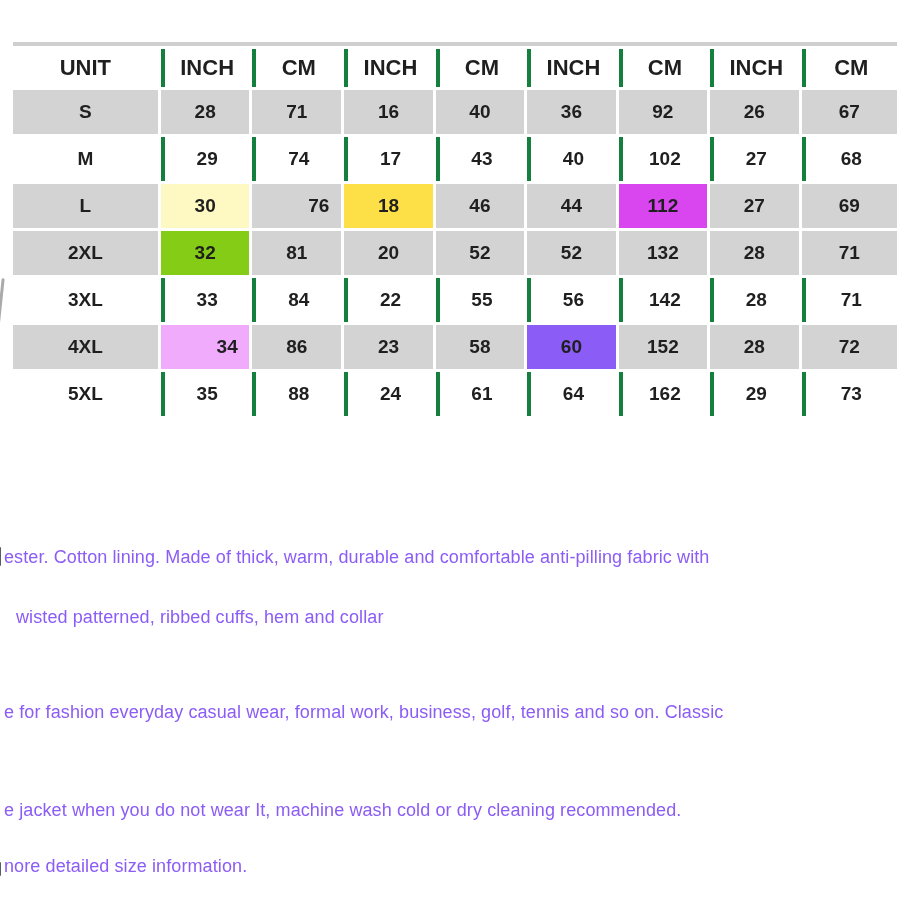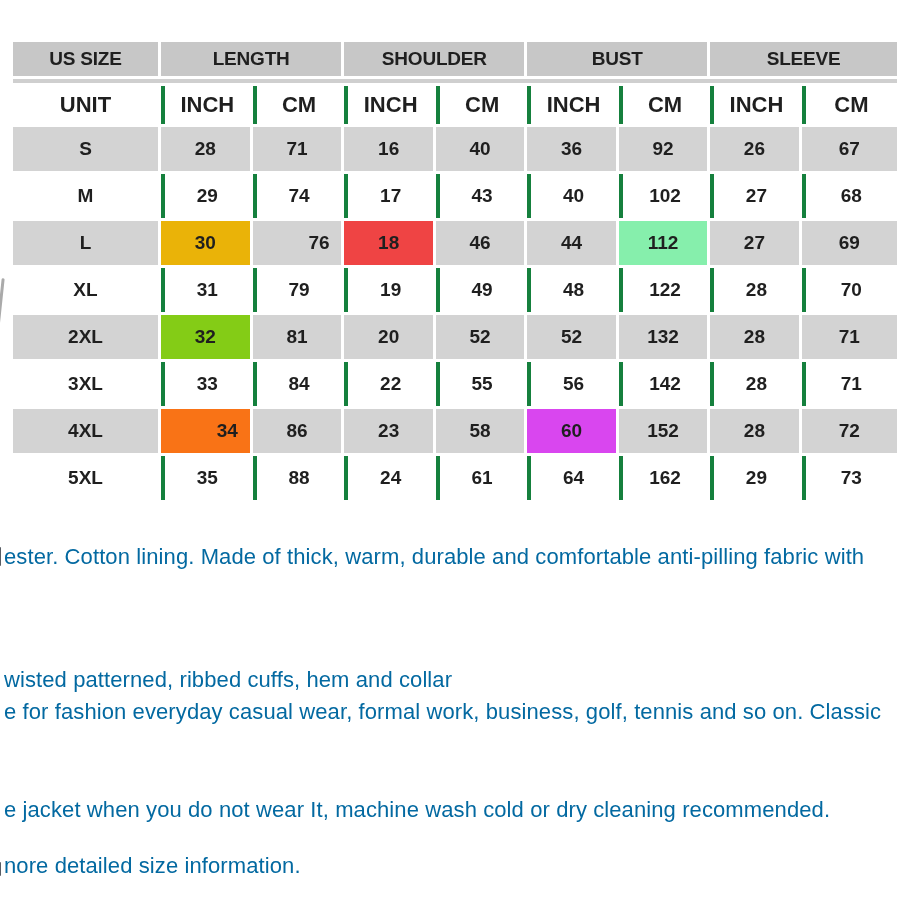--- a/index.html
+++ b/index.html
@@ -60,28 +60,28 @@
   tr.data-row.plain td + td {
     border-left: 4px solid #15803d;
   }
   tr.data-row.plain td { background: #ffffff; }
 
   
   .description p.desc-line {
     position: absolute;
     left: 4px;
     margin: 0;
-    font-size: 22px;
+    font-size: 18px;
     line-height: 28px;
-    color: #0369a1;
+    color: #8b5cf6;
     white-space: nowrap;
     letter-spacing: 0.1px;
   }
   .description p.desc-line:nth-of-type(1) { top: 543px; }
-  .description p.desc-line:nth-of-type(2) { top: 666px; }
+  .description p.desc-line:nth-of-type(2) { top: 603px; margin-left: 12px; }
   .description p.desc-line:nth-of-type(3) { top: 698px; }
   .description p.desc-line:nth-of-type(4) { top: 796px; }
   .description p.desc-line:nth-of-type(5) { top: 852px; }
 
   
   .edge-fragment {
     position: absolute;
     left: -1px;
     background: #aaaaaa;
     border-radius: 2px;
@@ -105,27 +105,20 @@
       <col style="width:89px">
         <col style="width:89px">
       <col style="width:89px">
         <col style="width:89px">
       <col style="width:89px">
         <col style="width:89px">
       <col style="width:89px">
         <col style="width:96px">
     </colgroup>
     <thead>
-        <tr class="header-row">
-          <th colspan="1" style="background: rgb(199, 199, 199);">US SIZE</th>
-          <th colspan="2" style="background: rgb(199, 199, 199);">LENGTH</th>
-          <th colspan="2" style="background: rgb(199, 199, 199);">SHOULDER</th>
-          <th colspan="2" style="background: rgb(199, 199, 199);">BUST</th>
-          <th colspan="2" style="background: rgb(199, 199, 199);">SLEEVE</th>
-        </tr>
         <tr class="header-shadow">
           <td colspan="9" style="background: rgb(207, 207, 207);"></td>
         </tr>
         <tr class="unit-row">
           <td>UNIT</td>
           <td>INCH</td>
           <td>CM</td>
           <td>INCH</td>
           <td>CM</td>
           <td>INCH</td>
@@ -152,39 +145,28 @@
           <td>74</td>
           <td>17</td>
           <td>43</td>
           <td>40</td>
           <td>102</td>
           <td>27</td>
           <td>68</td>
         </tr>
         <tr class="data-row shaded">
           <td style="background: rgb(211, 211, 211);">L</td>
-          <td style="background: #eab308;">30</td>
+          <td style="background: #fef9c3;">30</td>
           <td style="background: rgb(211, 211, 211); padding-left: 44px;">76</td>
-          <td style="background: #ef4444;">18</td>
+          <td style="background: #fde047;">18</td>
           <td style="background: rgb(211, 211, 211);">46</td>
           <td style="background: rgb(211, 211, 211);">44</td>
-          <td style="background: #86efac; text-align: center;">112</td>
+          <td style="background: #d946ef; text-align: center;">112</td>
           <td style="background: rgb(211, 211, 211);">27</td>
           <td style="background: rgb(211, 211, 211);">69</td>
-        </tr>
-        <tr class="data-row plain">
-          <td>XL</td>
-          <td>31</td>
-          <td>79</td>
-          <td>19</td>
-          <td>49</td>
-          <td>48</td>
-          <td>122</td>
-          <td>28</td>
-          <td>70</td>
         </tr>
         <tr class="data-row shaded">
           <td style="background: rgb(211, 211, 211);">2XL</td>
           <td style="background: #84cc16;">32</td>
           <td style="background: rgb(211, 211, 211);">81</td>
           <td style="background: rgb(211, 211, 211);">20</td>
           <td style="background: rgb(211, 211, 211);">52</td>
           <td style="background: rgb(211, 211, 211);">52</td>
           <td style="background: rgb(211, 211, 211);">132</td>
           <td style="background: rgb(211, 211, 211);">28</td>
@@ -196,25 +178,25 @@
           <td>84</td>
           <td>22</td>
           <td>55</td>
           <td>56</td>
           <td>142</td>
           <td>28</td>
           <td>71</td>
         </tr>
         <tr class="data-row shaded">
           <td style="background: rgb(211, 211, 211);">4XL</td>
-          <td style="background: #f97316; padding-left: 44px;">34</td>
+          <td style="background: #f0abfc; padding-left: 44px;">34</td>
           <td style="background: rgb(211, 211, 211);">86</td>
           <td style="background: rgb(211, 211, 211);">23</td>
           <td style="background: rgb(211, 211, 211);">58</td>
-          <td style="background: #d946ef;">60</td>
+          <td style="background: #8b5cf6;">60</td>
           <td style="background: rgb(211, 211, 211);">152</td>
           <td style="background: rgb(211, 211, 211);">28</td>
           <td style="background: rgb(211, 211, 211);">72</td>
         </tr>
         <tr class="data-row plain">
           <td>5XL</td>
           <td>35</td>
           <td>88</td>
           <td>24</td>
           <td>61</td>

